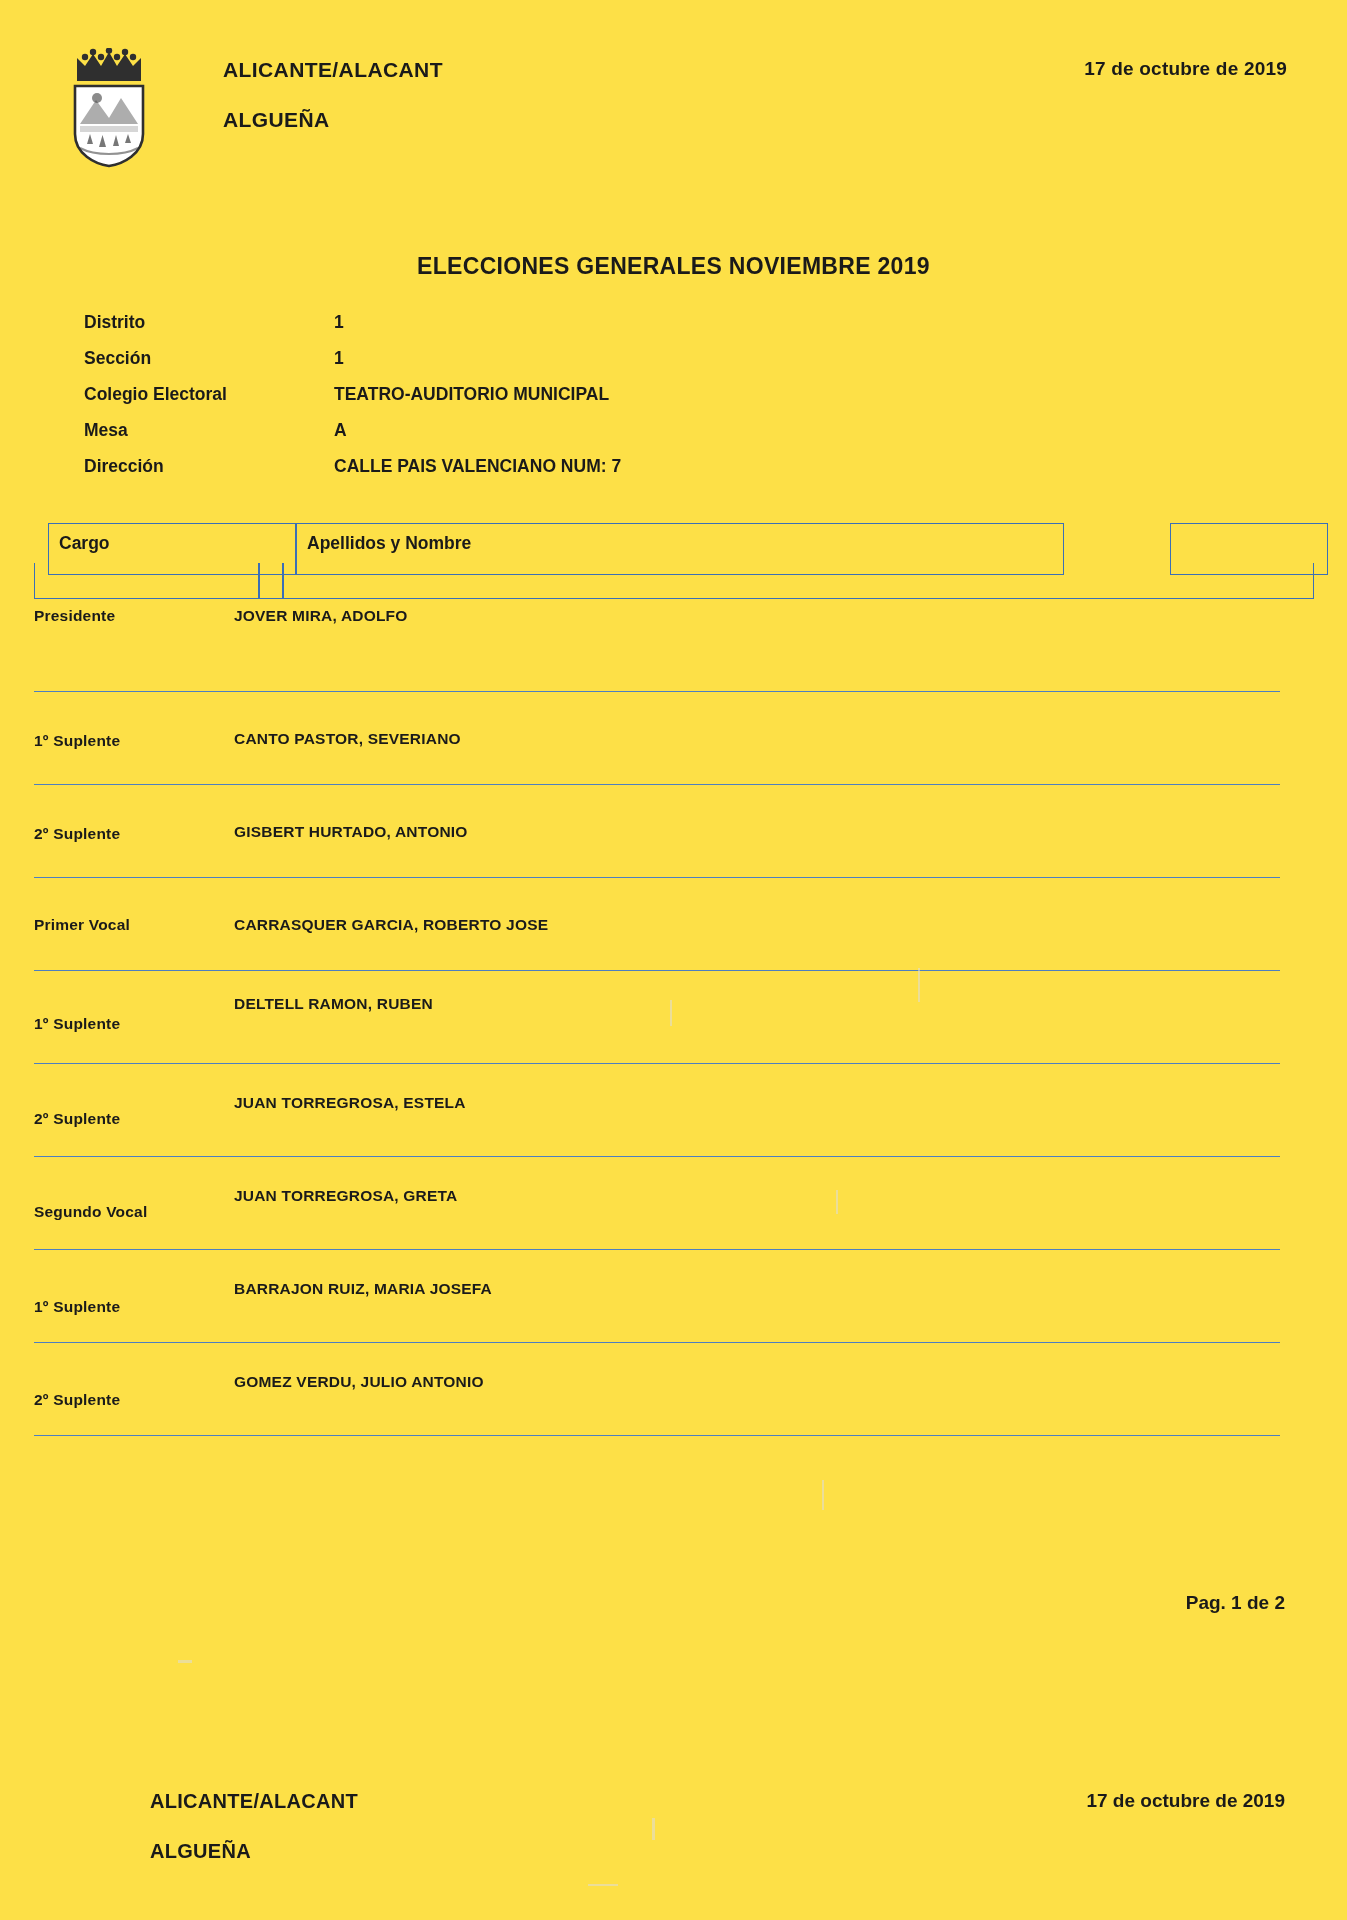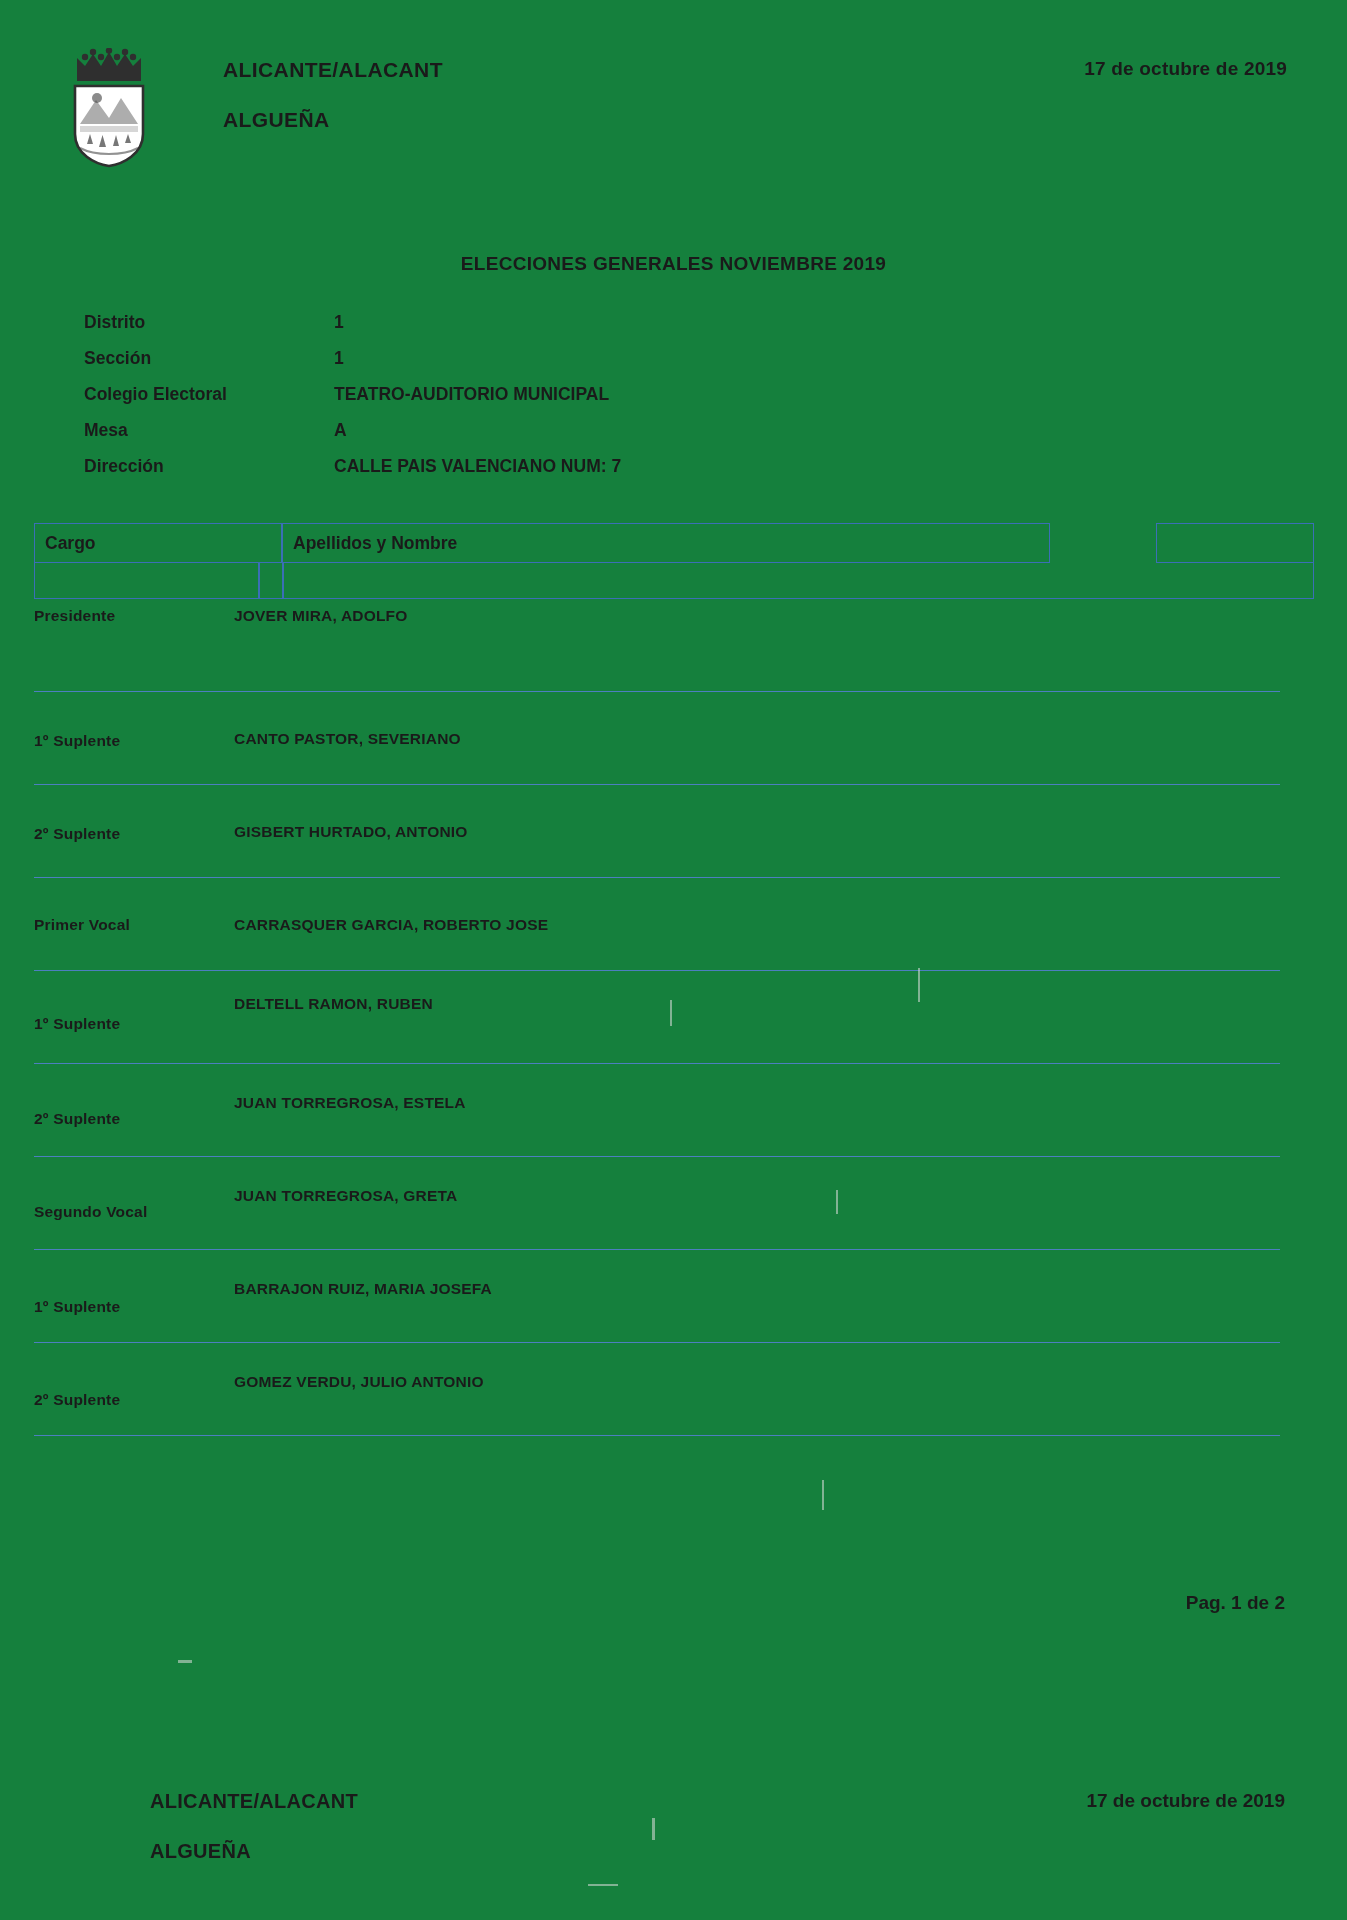--- a/index.html
+++ b/index.html
@@ -12,21 +12,21 @@
     height: 1920px;
     position: relative;
     font-family: "Liberation Sans", sans-serif;
     color: #1a1a1a;
     overflow: hidden;
   }
   .page {
     position: relative;
     width: 1347px;
     height: 1920px;
-    background: #15803d;
+    background: #fde047;
   }
 
   
   .header {
     position: absolute;
     top: 46px;
     left: 60px;
     right: 60px;
     height: 130px;
   }
@@ -63,21 +63,21 @@
     letter-spacing: 0.2px;
   }
 
   
   .doc-title {
     position: absolute;
     top: 253px;
     left: 0;
     width: 100%;
     text-align: center;
-    font-size: 19px;
+    font-size: 23px;
     font-weight: bold;
     letter-spacing: 0.3px;
   }
   .doc-subtitle {
     position: absolute;
     top: 283px;
     left: 0;
     width: 100%;
     text-align: center;
     font-size: 18px;
@@ -120,21 +120,22 @@
     width: 1280px;
   }
   .thead {
     position: relative;
     height: 60px;
   }
   .th-box {
     position: absolute;
     box-sizing: border-box;
     border: 1.5px solid #3b6fb6;
-    height: 40px;
+    height: 52px;
+    margin-left: 14px;
   }
   .th-cargo { left: 0; top: 0; width: 248px; }
   .th-nombre { left: 248px; top: 0; width: 768px; padding-left: 43px; }
   .th-blank1 { left: 1016px; top: 0; width: 106px; border: none; }
   .th-blank2 { left: 1122px; top: 0; width: 158px; }
   .th-label {
     position: absolute;
     top: 9px;
     left: 10px;
     font-size: 17.5px;

